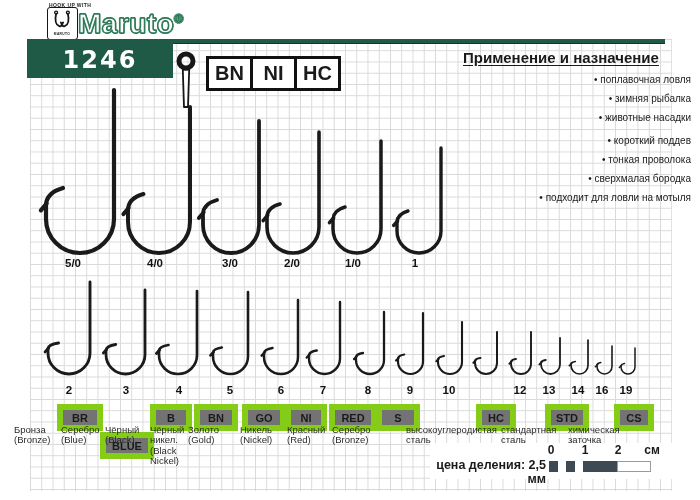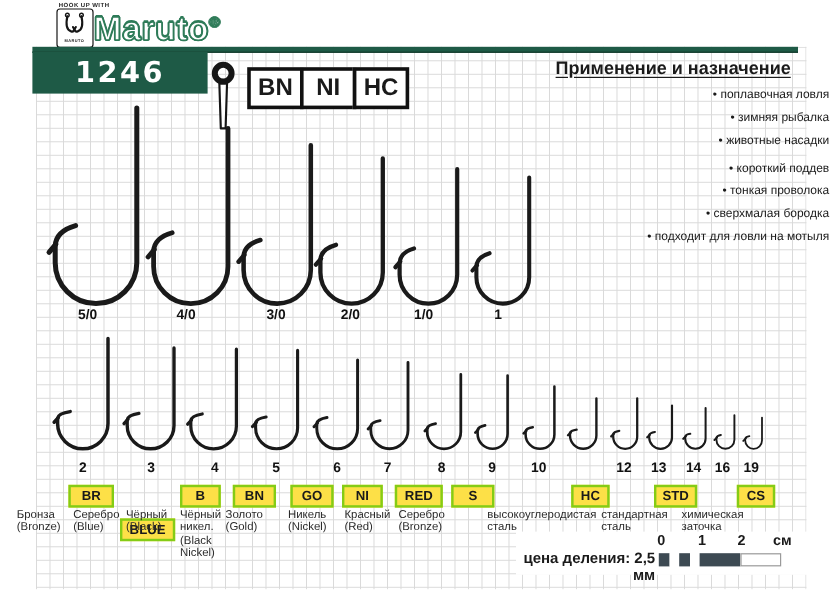--- a/index.html
+++ b/index.html
@@ -28,21 +28,21 @@
   .codebox + .codebox{margin-left:-3px;}
   
   .info{position:absolute;left:463px;top:49px;width:228px;}
   .info-title{font-size:15px;font-weight:bold;text-decoration:underline;text-underline-offset:2px;margin:0 0 7px 0;line-height:17px;}
   .info-item{font-size:10px;font-weight:normal;line-height:13.5px;margin:0 0 5.5px 0;text-align:right;}
   .info-item::before{content:"• ";}
   .gap{height:4px;}
   
   .hook-label{position:absolute;width:34px;text-align:center;font-size:11.5px;font-weight:bold;color:#111;}
   
-  .legend-box{position:absolute;top:404px;height:15px;border:2px solid #84cc16;background:#fde047;
+  .legend-box{position:absolute;top:404px;height:15px;border:6px solid #84cc16;background:#737373;
               display:flex;align-items:center;justify-content:center;font-size:11px;font-weight:bold;}
   .legend-text{position:absolute;top:425px;width:120px;font-size:9.5px;line-height:10.3px;color:#2a2a2a;}
   
   .scalebox{position:absolute;left:430px;top:443px;width:245px;height:36px;background:#fff;}
   .scale-caption{position:absolute;left:0;top:15px;width:116px;text-align:right;font-size:12.5px;font-weight:bold;}
   .tick{position:absolute;top:0;width:24px;margin-left:-12px;text-align:center;font-size:12px;font-weight:bold;}
   .bar{position:absolute;left:119px;top:18px;height:11px;display:flex;}
   .seg{height:11px;box-sizing:border-box;}
 </style>
 </head>

